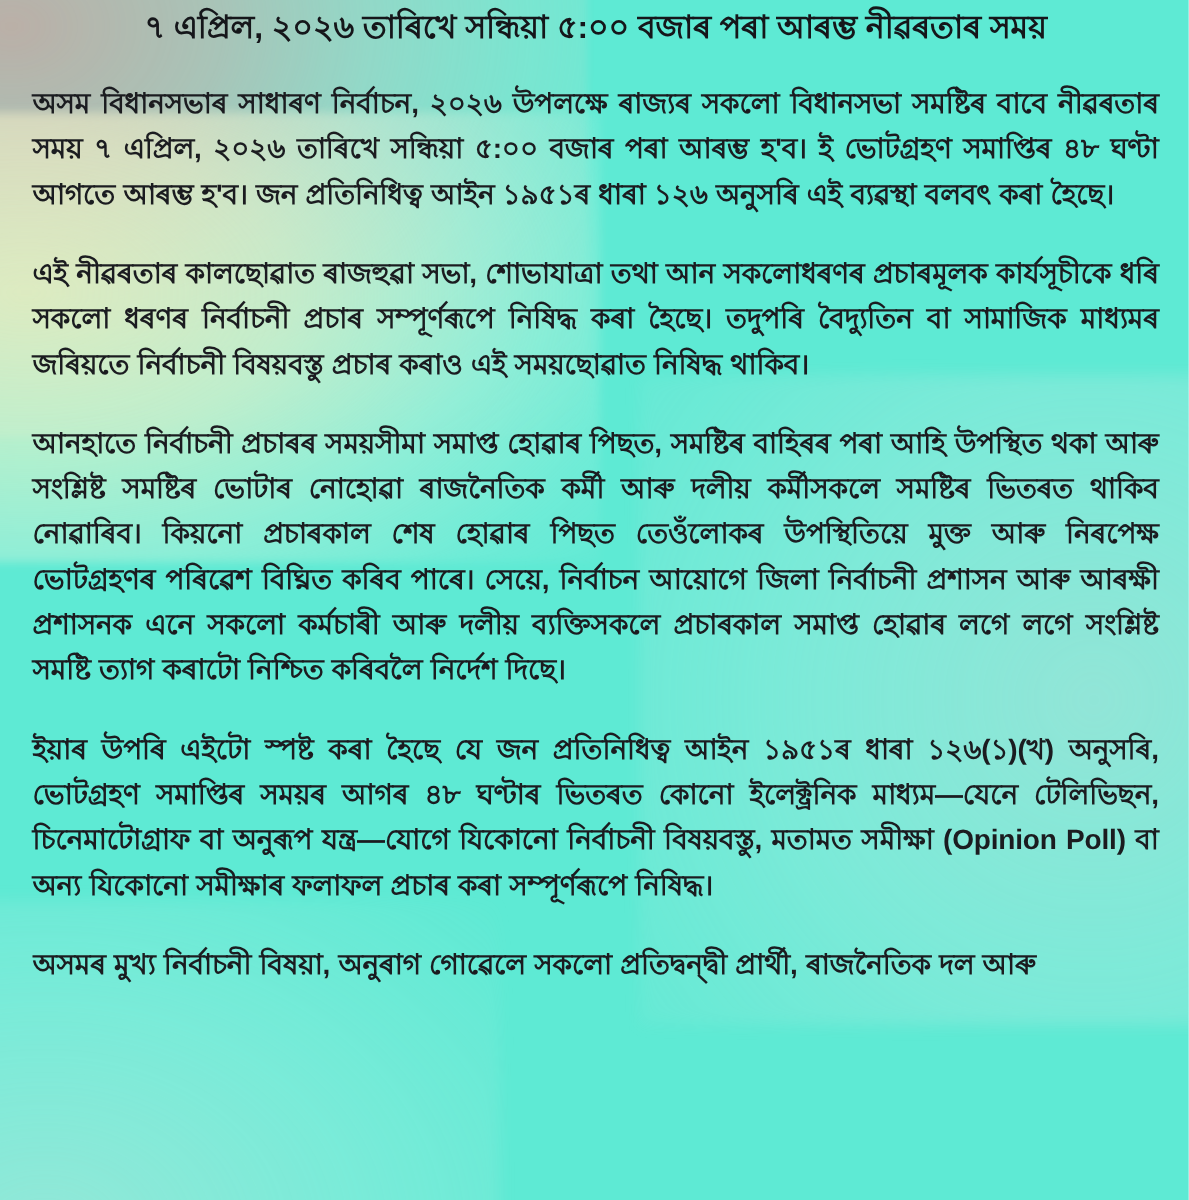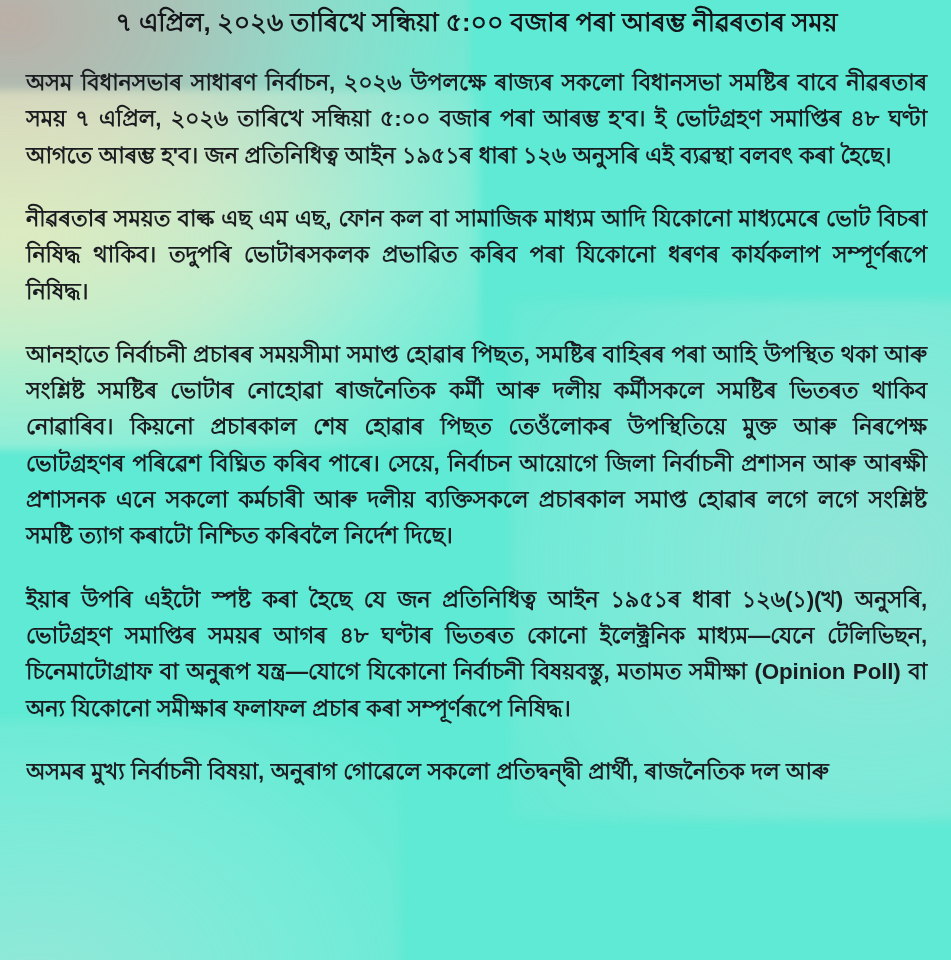--- a/index.html
+++ b/index.html
@@ -152,22 +152,22 @@
   <div class="tint-bottom"></div>
 
   <div id="content">
 
     <h1 class="headline">৭ এপ্ৰিল, ২০২৬ তাৰিখে সন্ধিয়া ৫:০০ বজাৰ পৰা আৰম্ভ নীৱৰতাৰ সময়</h1>
 
     <div class="article-body">
 
       <p class="para">অসম বিধানসভাৰ সাধাৰণ নিৰ্বাচন, ২০২৬ উপলক্ষে ৰাজ্যৰ সকলো বিধানসভা সমষ্টিৰ বাবে নীৱৰতাৰ সময় ৭ এপ্ৰিল, ২০২৬ তাৰিখে সন্ধিয়া ৫:০০ বজাৰ পৰা আৰম্ভ হ'ব। ই ভোটগ্ৰহণ সমাপ্তিৰ ৪৮ ঘণ্টা আগতে আৰম্ভ হ'ব। জন প্ৰতিনিধিত্ব আইন ১৯৫১ৰ ধাৰা ১২৬ অনুসৰি এই ব্যৱস্থা বলবৎ কৰা হৈছে।</p>
 
+      <p class="para">এই নীৱৰতাৰ কালছোৱাত ৰাজহুৱা সভা, শোভাযাত্ৰা তথা আন সকলোধৰণৰ প্ৰচাৰমূলক কাৰ্যসূচীকে ধৰি সকলো ধৰণৰ নিৰ্বাচনী প্ৰচাৰ সম্পূৰ্ণৰূপে নিষিদ্ধ কৰা হৈছে। তদুপৰি বৈদ্যুতিন বা সামাজিক মাধ্যমৰ জৰিয়তে নিৰ্বাচনী বিষয়বস্তু প্ৰচাৰ কৰাও এই সময়ছোৱাত নিষিদ্ধ থাকিব।</p>
 
-      <p class="para">নীৱৰতাৰ সময়ত বাল্ক এছ এম এছ, ফোন কল বা সামাজিক মাধ্যম আদি যিকোনো মাধ্যমেৰে ভোট বিচৰা নিষিদ্ধ থাকিব। তদুপৰি ভোটাৰসকলক প্ৰভাৱিত কৰিব পৰা যিকোনো ধৰণৰ কাৰ্যকলাপ সম্পূৰ্ণৰূপে নিষিদ্ধ।</p>
 
       <p class="para">আনহাতে নিৰ্বাচনী প্ৰচাৰৰ সময়সীমা সমাপ্ত হোৱাৰ পিছত, সমষ্টিৰ বাহিৰৰ পৰা আহি উপস্থিত থকা আৰু সংশ্লিষ্ট সমষ্টিৰ ভোটাৰ নোহোৱা ৰাজনৈতিক কৰ্মী আৰু দলীয় কৰ্মীসকলে সমষ্টিৰ ভিতৰত থাকিব নোৱাৰিব। কিয়নো প্ৰচাৰকাল শেষ হোৱাৰ পিছত তেওঁলোকৰ উপস্থিতিয়ে মুক্ত আৰু নিৰপেক্ষ ভোটগ্ৰহণৰ পৰিৱেশ বিঘ্নিত কৰিব পাৰে। সেয়ে, নিৰ্বাচন আয়োগে জিলা নিৰ্বাচনী প্ৰশাসন আৰু আৰক্ষী প্ৰশাসনক এনে সকলো কৰ্মচাৰী আৰু দলীয় ব্যক্তিসকলে প্ৰচাৰকাল সমাপ্ত হোৱাৰ লগে লগে সংশ্লিষ্ট সমষ্টি ত্যাগ কৰাটো নিশ্চিত কৰিবলৈ নিৰ্দেশ দিছে।</p>
 
       <p class="para">ইয়াৰ উপৰি এইটো স্পষ্ট কৰা হৈছে যে জন প্ৰতিনিধিত্ব আইন ১৯৫১ৰ ধাৰা ১২৬(১)(খ) অনুসৰি, ভোটগ্ৰহণ সমাপ্তিৰ সময়ৰ আগৰ ৪৮ ঘণ্টাৰ ভিতৰত কোনো ইলেক্ট্ৰনিক মাধ্যম—যেনে টেলিভিছন, চিনেমাটোগ্ৰাফ বা অনুৰূপ যন্ত্ৰ—যোগে যিকোনো নিৰ্বাচনী বিষয়বস্তু, মতামত সমীক্ষা (Opinion Poll) বা অন্য যিকোনো সমীক্ষাৰ ফলাফল প্ৰচাৰ কৰা সম্পূৰ্ণৰূপে নিষিদ্ধ।</p>
 
       <p class="para para-truncated">অসমৰ মুখ্য নিৰ্বাচনী বিষয়া, অনুৰাগ গোৱেলে সকলো প্ৰতিদ্বন্দ্বী প্ৰাৰ্থী, ৰাজনৈতিক দল আৰু</p>
 
     </div>
   </div>
 </div>

